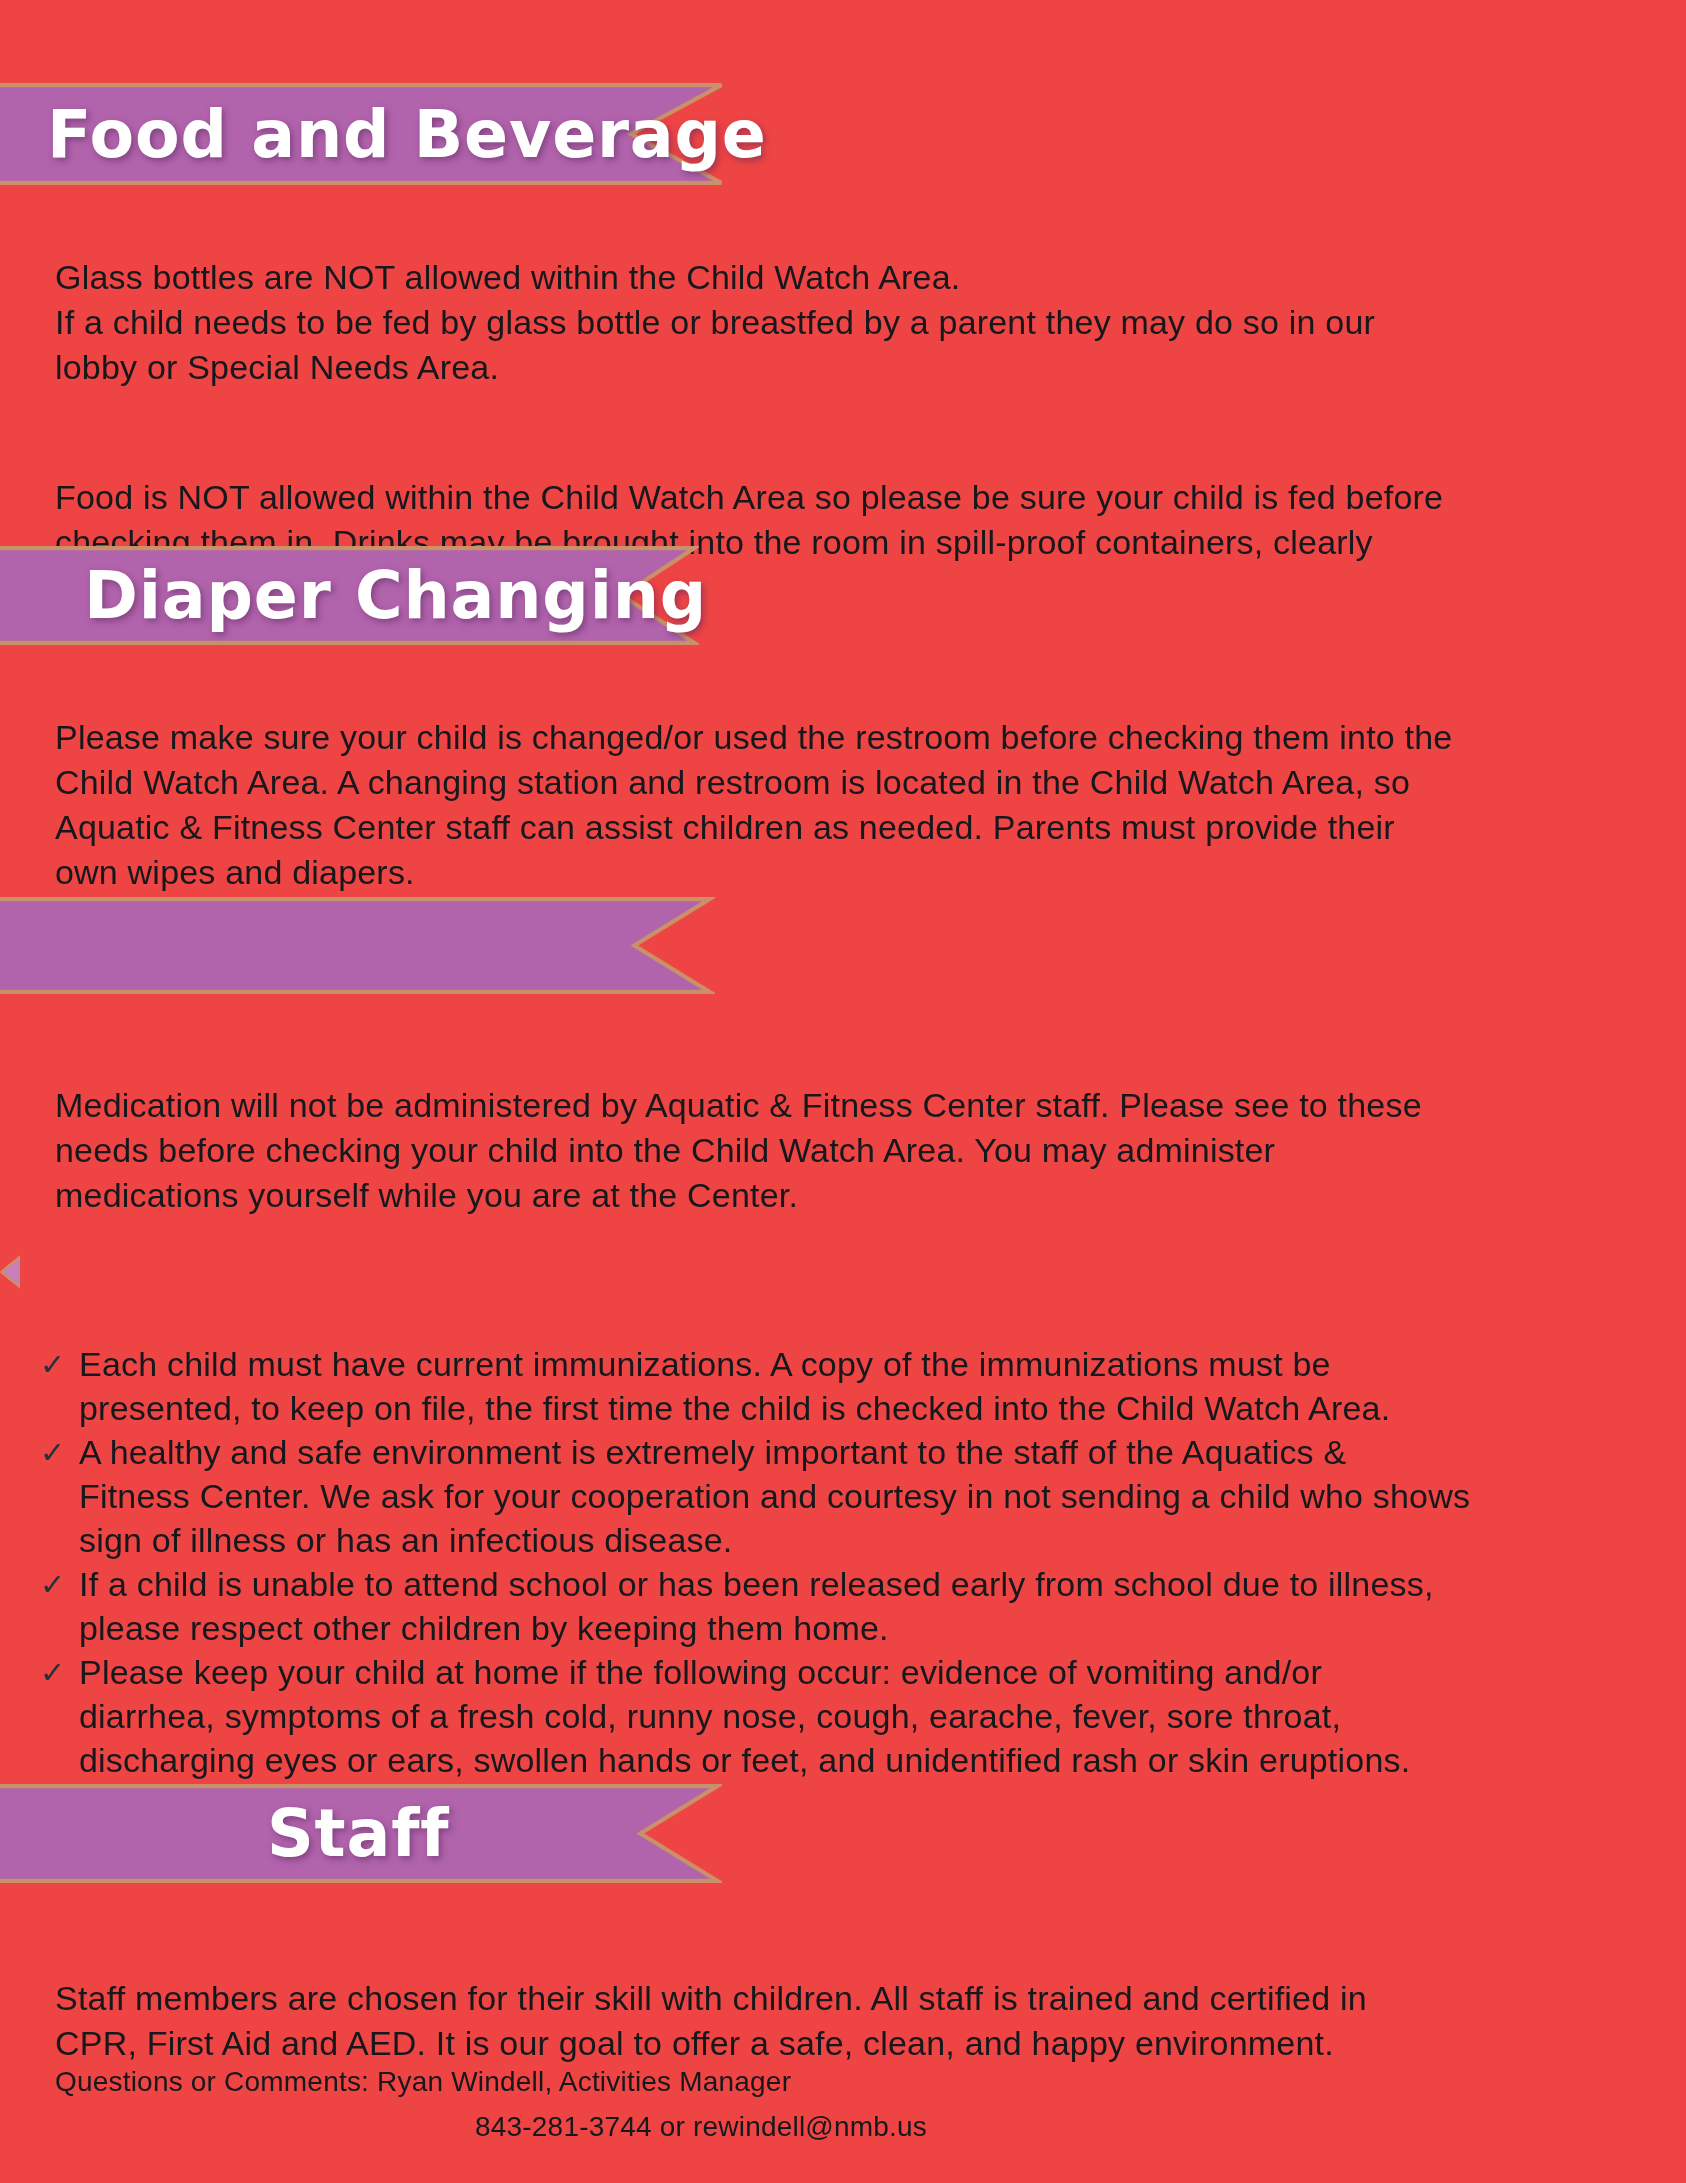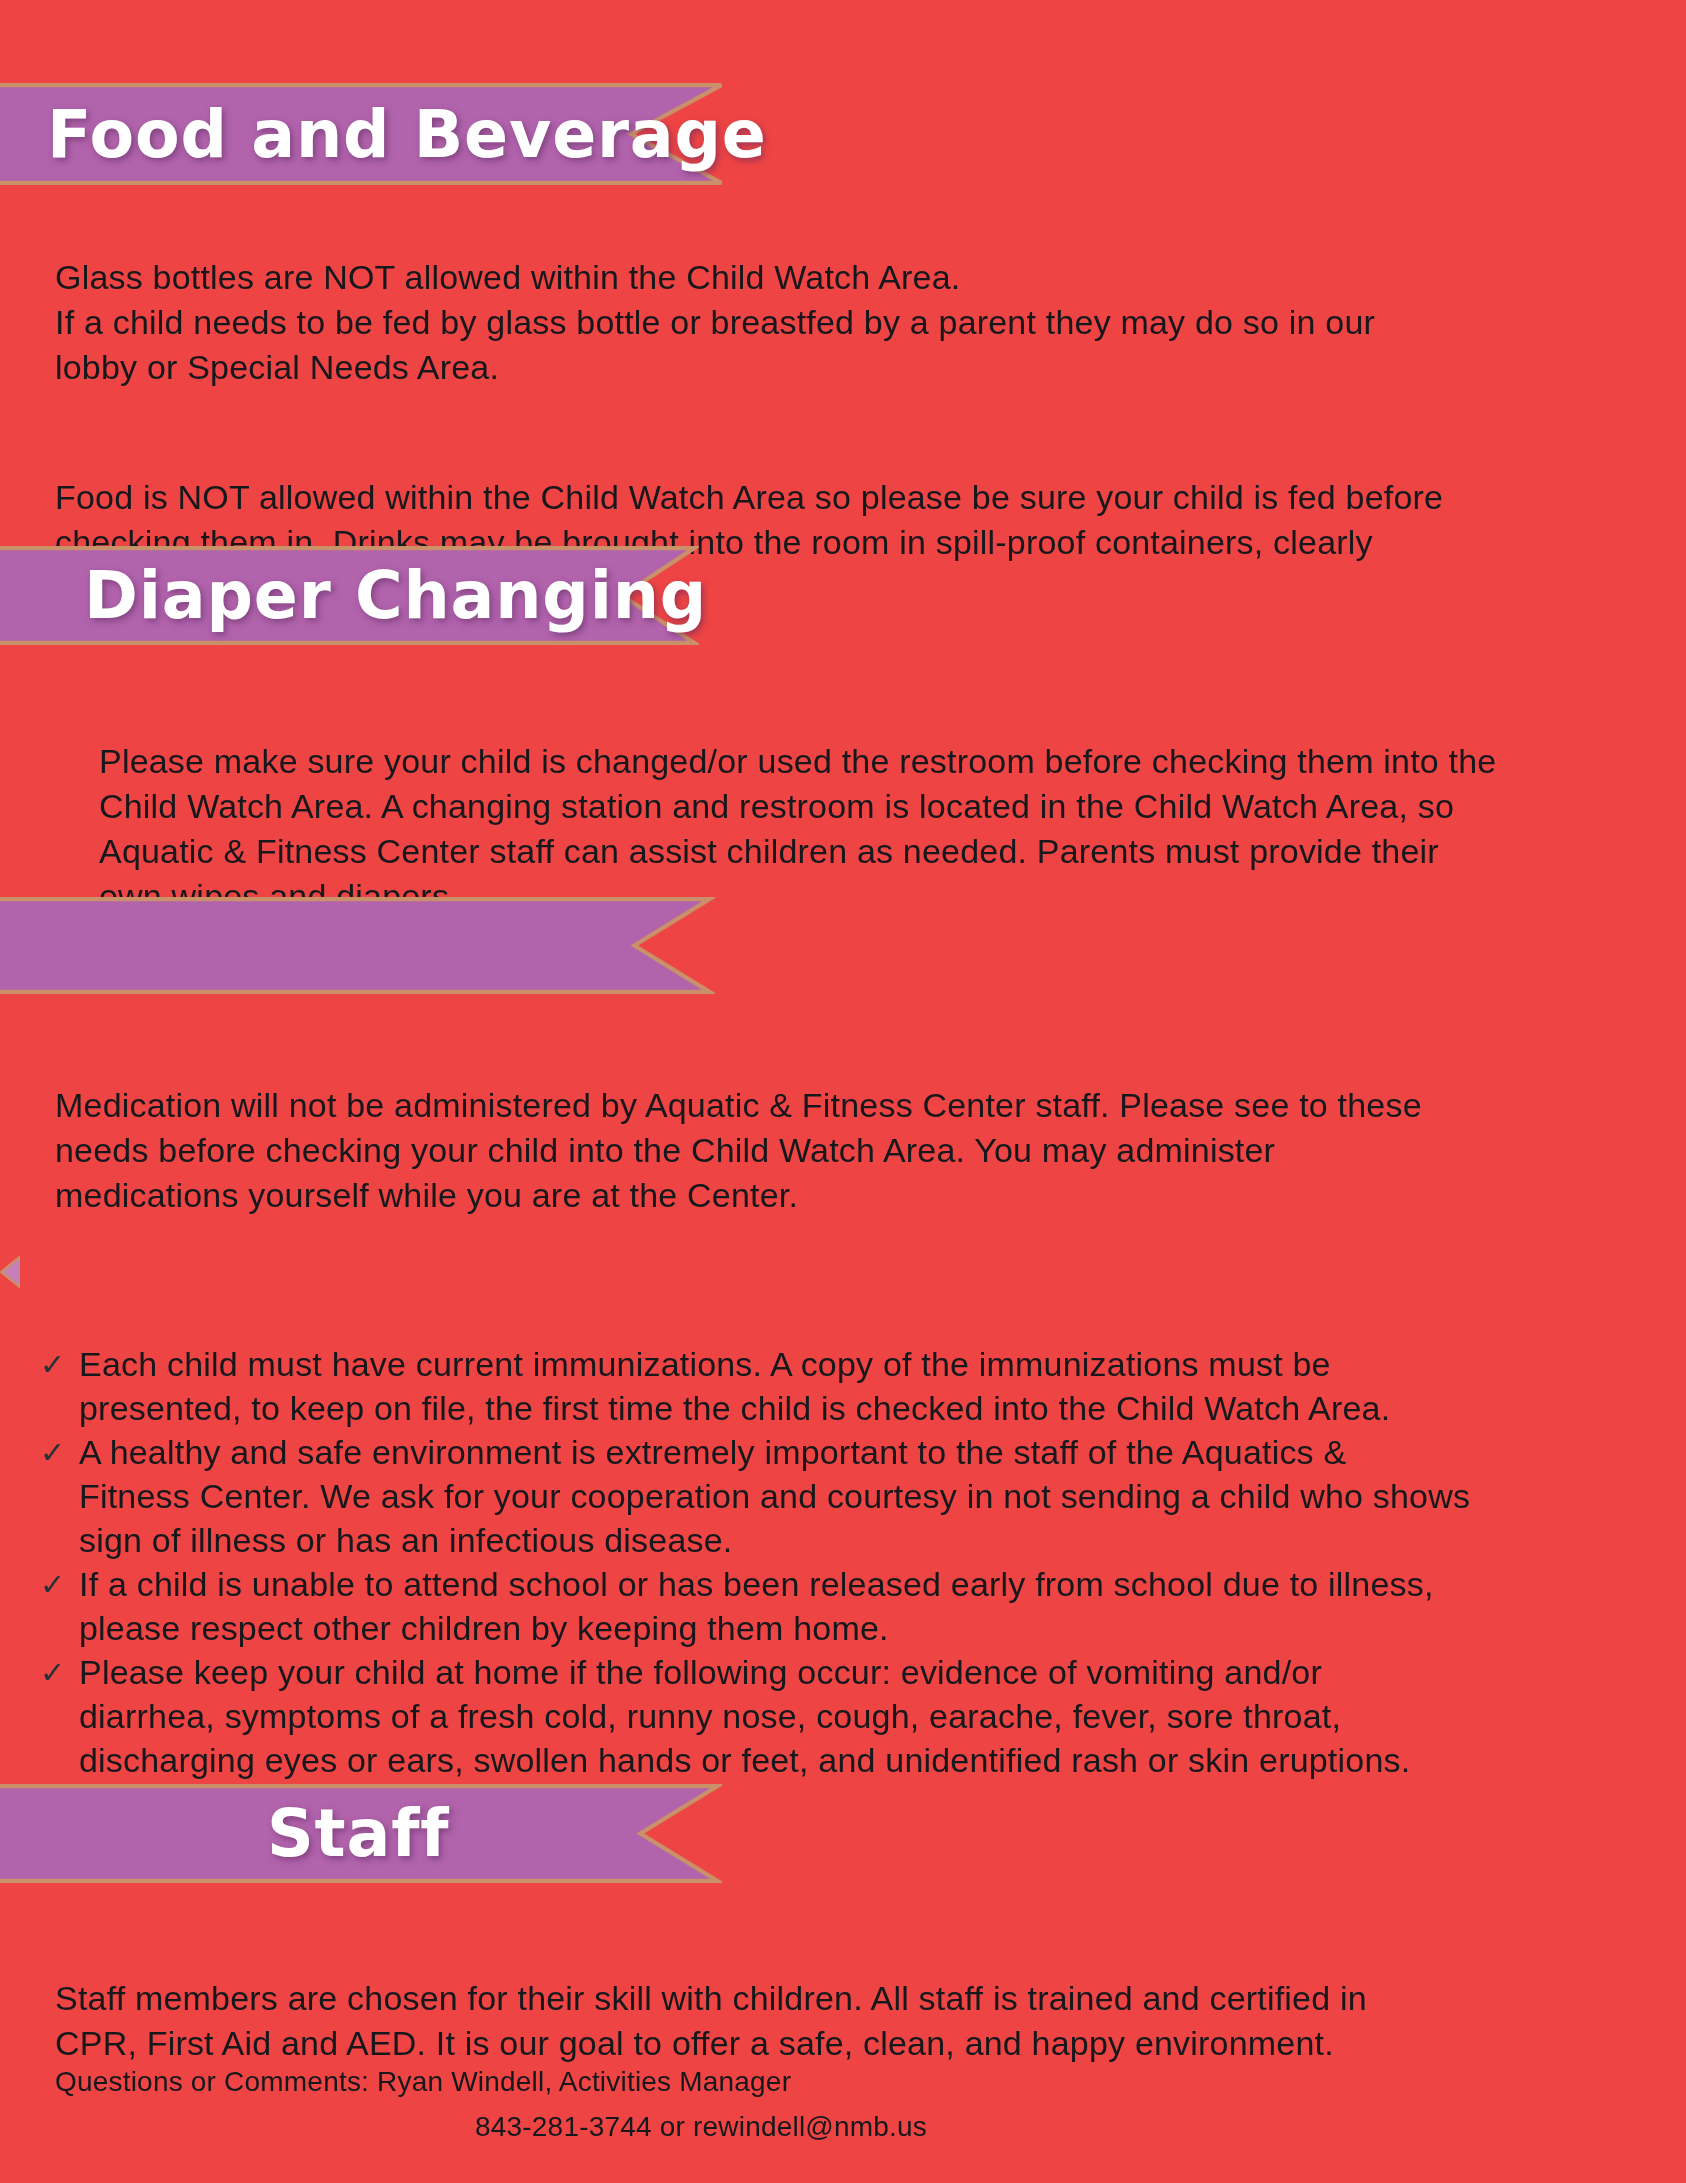--- a/index.html
+++ b/index.html
@@ -38,21 +38,21 @@
 
   
   .text-block {
     position:absolute; left:55px; width:1579px;
     font-size:34px; line-height:45px;
     letter-spacing:0.2px;
     white-space:pre-line;
   }
   .b1 { top:210px; }
   .b1 .para + .para { margin-top:40px; }
-  .b2 { top:694px;margin-left:44px; }
+  .b2 { top:670px; }
   .b3 { top:1038px; }
   .b5 { top:1931px; }
 
   .bullets { position:absolute; left:40px; top:1342px; width:1604px; }
   .bullet { display:flex; align-items:flex-start; }
   .bullet .check {
     flex:0 0 39px;
     font-size:30px; line-height:44px;
     color:#22333c;
     transform:translateY(0.8px);

